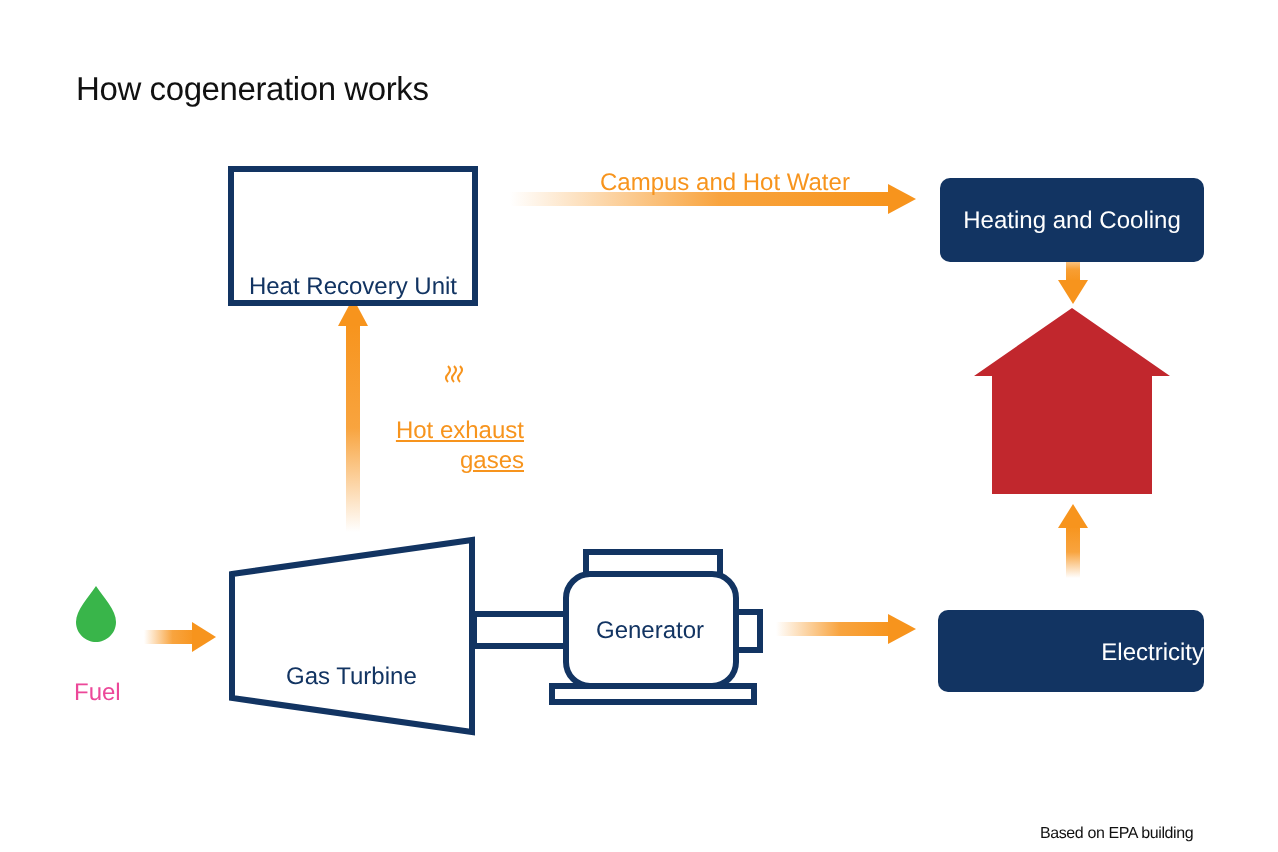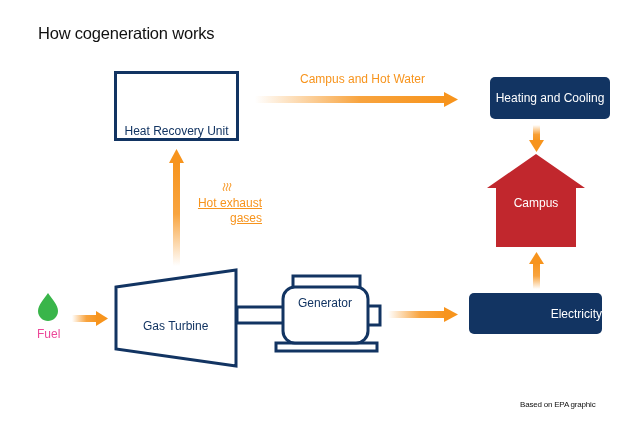--- a/index.html
+++ b/index.html
@@ -1,18 +1,18 @@
 <!DOCTYPE html>
 <html><head>
 <meta charset="utf-8">
 <style>
   html, body { margin: 0; padding: 0; background: #ffffff; }
   body { width: 639px; height: 426px; position: relative; overflow: hidden;
          font-family: "Liberation Sans", "DejaVu Sans", sans-serif; }
-  .abs { position: absolute; }
+  .abs { position: absolute; margin-top: 12px; }
   .title { left: 38px; top: 24px; font-size: 16.5px; color: #111; letter-spacing: -0.2px; }
   .box-outline { border: 3px solid #123462; box-sizing: border-box; background: #fff;
                  color: #123462; font-size: 12px; display: flex; align-items: center; justify-content: center; }
   .box-fill { background: #123462; color: #fff; border-radius: 5px; font-size: 12px;
               display: flex; align-items: center; justify-content: center; }
   .orange-label { color: #f7941d; font-size: 12px; }
   .navy-text { color: #123462; font-size: 12px; }
   .credit { font-size: 8px; color: #111; letter-spacing: -0.2px; }
   svg { position: absolute; left: 0; top: 0; }
   .house-label { color: #fff; font-size: 12px; text-align: center; line-height: 16px; }
@@ -94,36 +94,35 @@
     <polygon points="444,307 458,314.5 444,322" fill="#f7941d"></polygon>
   </g>
 </svg>
 
 <div class="abs box-outline" style="left:114px; top:71px; width:125px; height:70px; align-items:flex-end; padding-top:20px;">
   <span>Heat Recovery Unit</span>
 </div>
 
 <div class="abs orange-label" style="left:300px; top:72px;">Campus and Hot Water</div>
 
-<div class="abs box-fill" style="left:490px; top:77px; width:120px; height:42px;">
+<div class="abs box-fill" style="left:470px; top:77px; width:132px; height:42px;">
   <span>Heating and Cooling</span>
 </div>
 
 <div class="abs orange-label" style="left:192px; top:196px; width:70px; text-align:right; line-height:15px;text-decoration:underline;">
   <div>Hot exhaust</div>
   <div>gases</div>
 </div>
 
 <div class="abs house-label" style="left:496px; top:195px; width:80px;">
-  <div>Campus</div>
 </div>
 
 <div class="abs box-fill" style="left:469px; top:293px; width:133px; height:41px;justify-content:flex-end;">
   <span>Electricity</span>
 </div>
 
 <div class="abs" style="left:37px; top:327px; font-size:12px; color:#ec4899;">Fuel</div>
 
 <div class="abs navy-text" style="left:143px; top:319px;">Gas Turbine</div>
 
 <div class="abs navy-text" style="left:298px; top:296px;">Generator</div>
 
-<div class="abs credit" style="left:520px; top:400px;">Based on EPA graphic</div>
+<div class="abs credit" style="left:520px; top:400px;">Based on EPA building</div>
 
 </body></html>

